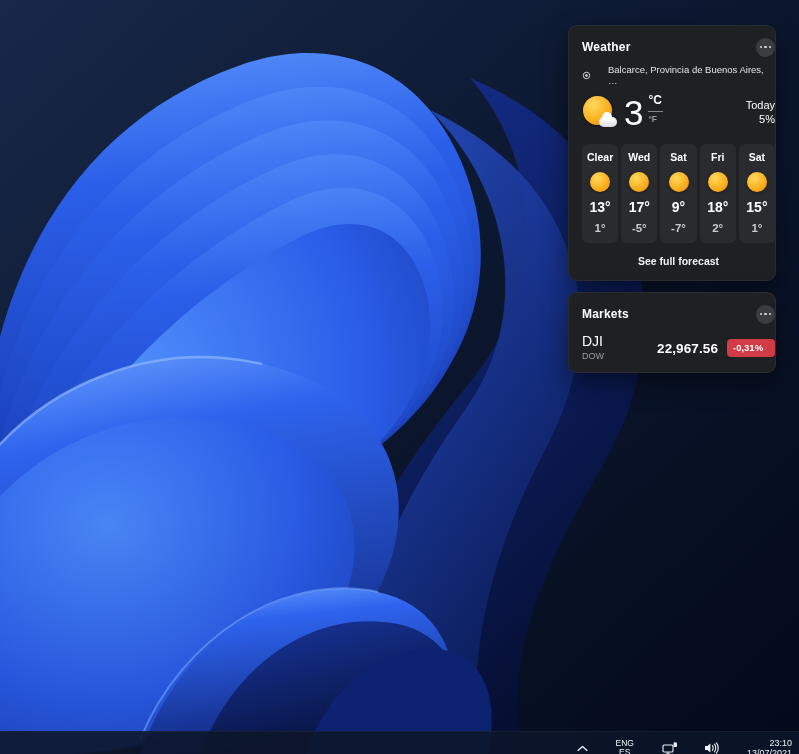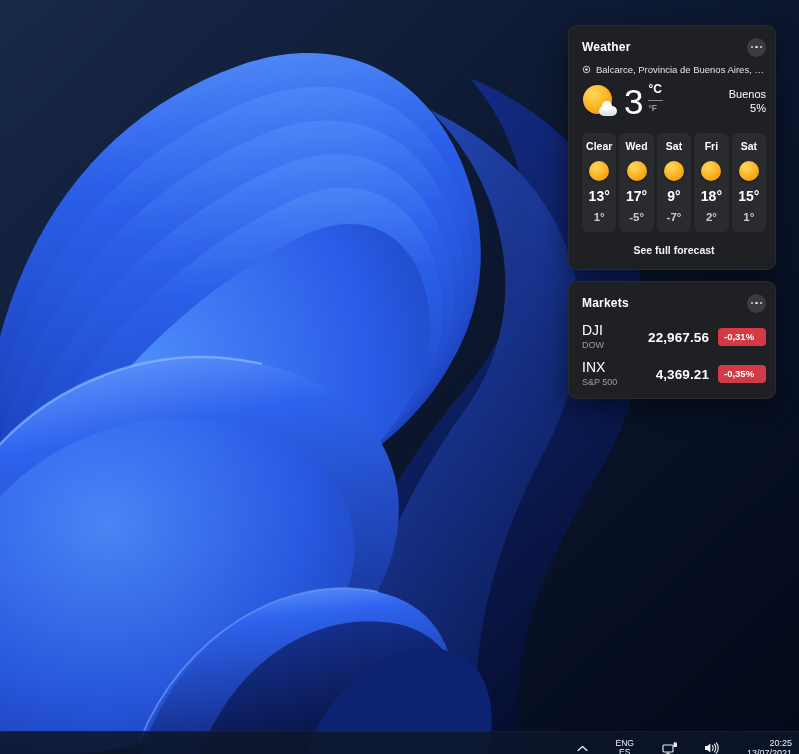--- a/index.html
+++ b/index.html
@@ -13,34 +13,34 @@
   }
   .wallpaper { position:absolute; inset:0; width:799px; height:754px; display:block; }
 
   
   .widgets-col { position:absolute; top:25px; right:23px; width:208px; }
   .card {
     background:#1f2023;
     border:1px solid rgba(255,255,255,0.055);
     border-radius:9px;
     box-shadow:0 10px 26px rgba(0,0,0,0.45);
-    padding:11px 9px 11px 13px;
+    padding:11px 0 11px 13px;
   }
   .card + .card { margin-top:11px; }
   .card-header { display:flex; align-items:center; justify-content:space-between; height:20px; }
   .card-title { font-size:12px; font-weight:700; letter-spacing:0.2px; }
   .more-btn {
     width:19px; height:19px; border:none; border-radius:50%;
     background:#3b3c40; display:flex; align-items:center; justify-content:center;
     gap:2px; cursor:pointer; padding:0;
   }
   .more-btn i { width:2.4px; height:2.4px; border-radius:50%; background:#d9d9d9; display:block; }
 
   
-  .location-row { display:flex; align-items:center; gap:5px; margin-top:7px; color:#e3e3e3; font-size:9.5px; }
+  .location-row { display:flex; align-items:center; gap:17px; margin-top:7px; color:#e3e3e3; font-size:9.5px; }
   .current-row { display:flex; align-items:flex-start; margin-top:7px; height:40px; }
   .bigicon { position:relative; width:34px; height:34px; margin-top:1px; flex:none; }
   .sun-core {
     position:absolute; border-radius:50%;
     background:radial-gradient(circle at 36% 30%, #ffd95e 0%, #f9b01f 55%, #ef8d0c 100%);
     box-shadow:0 1px 3px rgba(0,0,0,0.4);
   }
   .bigicon .sun-core { left:1px; top:2px; width:29px; height:29px; }
   .bigicon .cloud {
     position:absolute; right:-1px; bottom:1px; width:18px; height:10px;
@@ -183,21 +183,21 @@
         <span class="sun-core"></span>
         <span class="cloud"></span>
       </div>
       <div class="big-temp">3</div>
       <div class="unit-stack">
         <span class="unit-c">°C</span>
         <span class="unit-divider"></span>
         <span class="unit-f">°F</span>
       </div>
       <div class="cond-stack">
-        <div>Buenos</div>
+        <div>Today</div>
         <div>5%</div>
       </div>
     </div>
 
     <div class="forecast-row">
       <div class="day-tile">
         <div class="day-name">Clear</div>
         <div class="tile-sun">
             <span class="sun-core"></span>
           </div>
@@ -253,28 +253,20 @@
 
     <div class="market-row">
       <div class="sym-block">
         <div class="sym">DJI</div>
         <div class="exch">DOW</div>
       </div>
       <div class="mkt-value">22,967.56</div>
       <div class="chg-badge">-0,31%</div>
     </div>
 
-    <div class="market-row">
-      <div class="sym-block">
-        <div class="sym">INX</div>
-        <div class="exch">S&amp;P 500</div>
-      </div>
-      <div class="mkt-value">4,369.21</div>
-      <div class="chg-badge">-0,35%</div>
-    </div>
   </div>
 </div>
 
 <div class="taskbar">
   <div class="tray-item" aria-label="show hidden icons">
     <svg class="tray-svg" width="11" height="7" viewBox="0 0 11 7">
       <polyline points="1,5.4 5.5,1.4 10,5.4" fill="none" stroke="#eef2f8" stroke-width="1.3" stroke-linecap="round" stroke-linejoin="round"></polyline>
     </svg>
   </div>
 
@@ -300,17 +292,17 @@
     <svg class="tray-svg" width="15" height="12" viewBox="0 0 15 12">
       <polygon points="1,4 3.4,4 6.4,1.4 6.4,10.6 3.4,8 1,8" fill="#eef2f8"></polygon>
       <path d="M8.4,3.6 C9.4,4.8 9.4,7.2 8.4,8.4" fill="none" stroke="#eef2f8" stroke-width="1.1" stroke-linecap="round"></path>
       <path d="M10.4,2.2 C12.2,4.2 12.2,7.8 10.4,9.8" fill="none" stroke="#eef2f8" stroke-width="1.1" stroke-linecap="round"></path>
       <path d="M12.3,0.9 C14.9,3.6 14.9,8.4 12.3,11.1" fill="none" stroke="#eef2f8" stroke-width="1.1" stroke-linecap="round"></path>
     </svg>
   </div>
 
   <div class="tray-item clock-block">
     <div>
-      <div>20:25</div>
+      <div>23:10</div>
       <div>13/07/2021</div>
     </div>
   </div>
 </div>
 
 </body></html>

